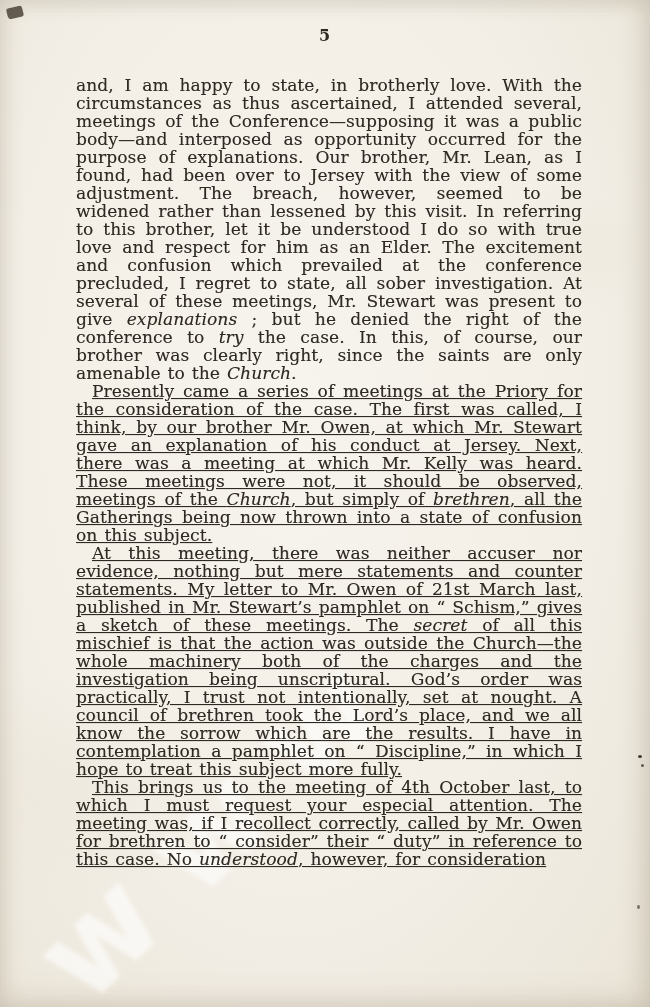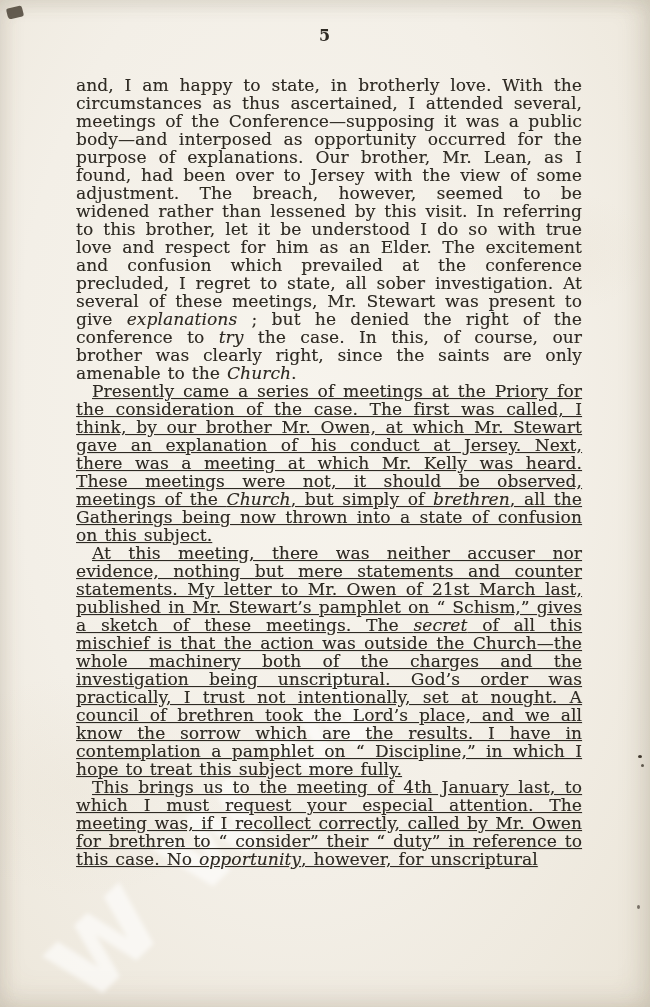--- a/index.html
+++ b/index.html
@@ -105,15 +105,15 @@
   <div class="watermark">www</div>
   <div class="corner-mark"></div>
   <div class="speck s1"></div>
   <div class="speck s2"></div>
   <div class="speck s3"></div>
   <div class="page-number">5</div>
   <div class="text-block" id="paragraphs">
       <p class=""><span>and, I am happy to state, in brotherly love. With the circumstances as thus ascertained, I attended several, meetings of the Conference—supposing it was a public body—and interposed as opportunity occurred for the purpose of explanations. Our brother, Mr. Lean, as I found, had been over to Jersey with the view of some adjustment. The breach, however, seemed to be widened rather than lessened by this visit. In referring to this brother, let it be understood I do so with true love and respect for him as an Elder. The excitement and confusion which prevailed at the conference precluded, I regret to state, all sober investigation. At several of these meetings, Mr. Stewart was present to give </span><i>explanations</i><span> ; but he denied the right of the conference to </span><i>try</i><span> the case. In this, of course, our brother was clearly right, since the saints are only amenable to the </span><i>Church</i><span>.</span></p>
       <p class="indent"><span>Presently came a series of meetings at the Priory for the consideration of the case. The first was called, I think, by our brother Mr. Owen, at which Mr. Stewart gave an explanation of his conduct at Jersey. Next, there was a meeting at which Mr. Kelly was heard. These meetings were not, it should be observed, meetings of the </span><i>Church</i><span>, but simply of </span><i>brethren</i><span>, all the Gatherings being now thrown into a state of confusion on this subject.</span></p>
       <p class="indent"><span>At this meeting, there was neither accuser nor evidence, nothing but mere statements and counter statements. My letter to Mr. Owen of 21st March last, published in Mr. Stewart’s pamphlet on “ Schism,” gives a sketch of these meetings. The </span><i>secret</i><span> of all this mischief is that the action was outside the Church—the whole machinery both of the charges and the investigation being unscriptural. God’s order was practically, I trust not intentionally, set at nought. A council of brethren took the Lord’s place, and we all know the sorrow which are the results. I have in contemplation a pamphlet on “ Discipline,” in which I hope to treat this subject more fully.</span></p>
-      <p class="indent"><span>This brings us to the meeting of 4th January last, to which I must request your especial attention. The meeting was, if I recollect correctly, called by Mr. Owen for brethren to “ consider” their “ duty” in reference to this case. No </span><i>opportunity</i><span>, however, for unscriptural</span></p>
+      <p class="indent"><span>This brings us to the meeting of 4th October last, to which I must request your especial attention. The meeting was, if I recollect correctly, called by Mr. Owen for brethren to “ consider” their “ duty” in reference to this case. No </span><i>understood</i><span>, however, for consideration</span></p>
     </div>
 </div>
 
 </body></html>

